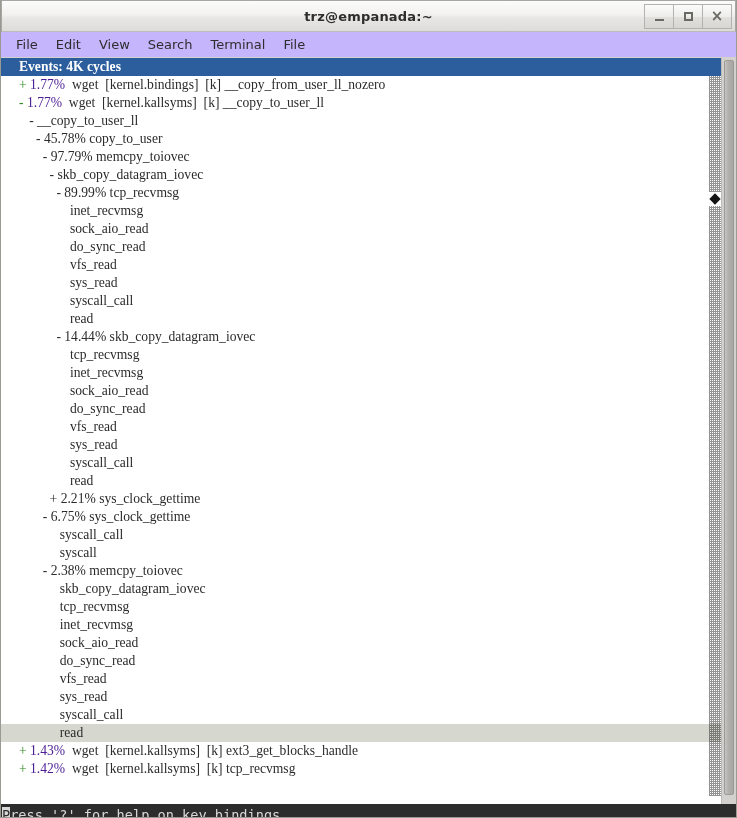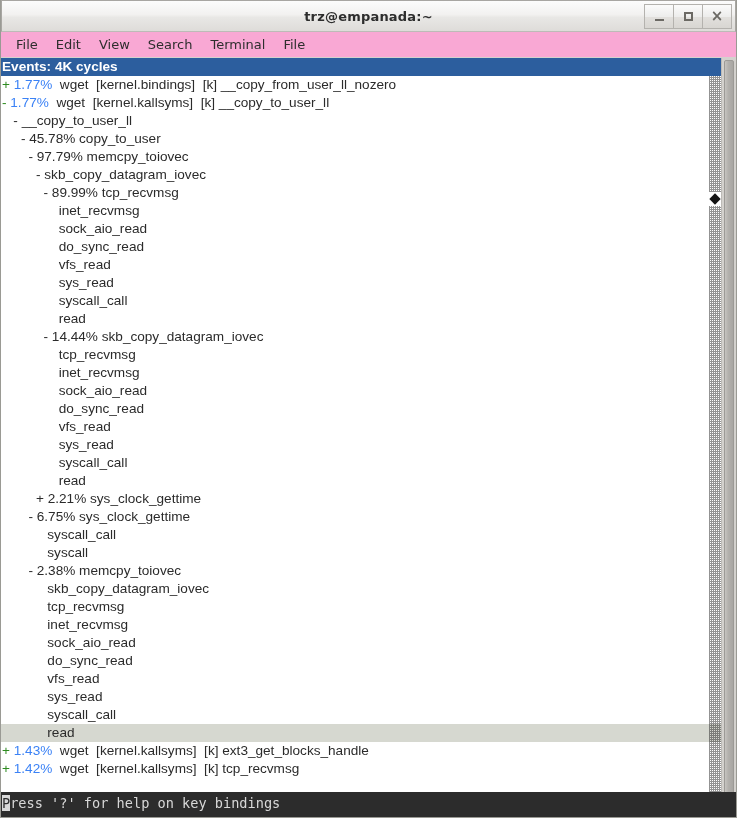--- a/index.html
+++ b/index.html
@@ -83,21 +83,21 @@
     line-height: 1;
     color: #6b6964;
     font-weight: bold;
     font-family: "DejaVu Sans", sans-serif;
   }
 
   
   #menubar {
     height: 26px;
     box-sizing: border-box;
-    background: #f9a8d4;
+    background: #c4b5fd;
     border-bottom: 1px solid #d4d2ce;
     display: flex;
     align-items: center;
     padding-left: 6px;
   }
   .menu-item {
     font-family: "DejaVu Sans", sans-serif;
     font-size: 13px;
     color: #2e2e2e;
     padding: 3px 9px;
@@ -117,42 +117,42 @@
     left: 0;
     top: 0;
     right: 0;
     bottom: 22px;
     overflow: hidden;
   }
 
   .trow {
     height: 18px;
     line-height: 18px;
-    font-family: Liberation Sans, sans-serif;
+    font-family: Liberation Serif, serif;
     font-size: 13.6px;
     white-space: pre;
     color: #2b2b2b;
-    padding-left: 1px;
+    padding-left: 18px;
     letter-spacing: 0px;
   }
 
   .trow.header-row {
     background: #2c5e9e;
     color: #ffffff;
     font-weight: bold;
   }
   .trow.selected {
     background: #d6d8d0;
   }
 
   .sign {
     color: #2e8b20;
   }
   .pct {
-    color: #3b82f6;
+    color: #4c1d95;
   }
 
   
   #dither-col {
     position: absolute;
     top: 0;
     right: 15px;
     width: 12px;
     bottom: 22px;
     background-image:
@@ -208,21 +208,21 @@
     border-radius: 2px;
     box-sizing: border-box;
   }
 
   
   #statusbar {
     position: absolute;
     left: 0;
     right: 0;
     bottom: 0;
-    height: 26px;
+    height: 14px;
     background: #2c2c2c;
     color: #d8d8d8;
     font-family: "DejaVu Sans Mono", monospace;
     font-size: 13.6px;
     line-height: 22px;
     white-space: pre;
     padding-left: 1px;
     overflow: hidden;
   }
   #statusbar .cursor-cell {

